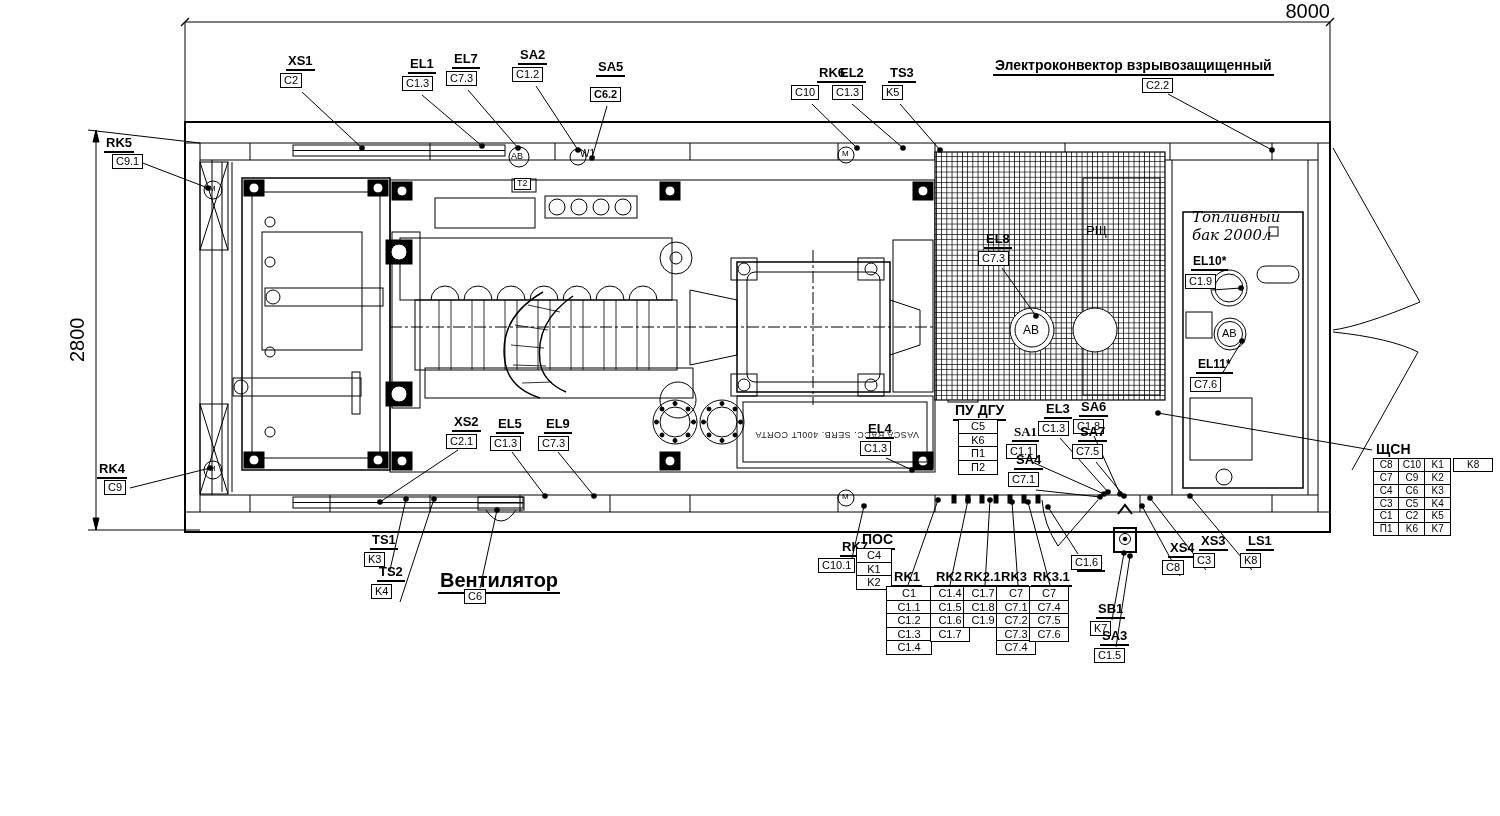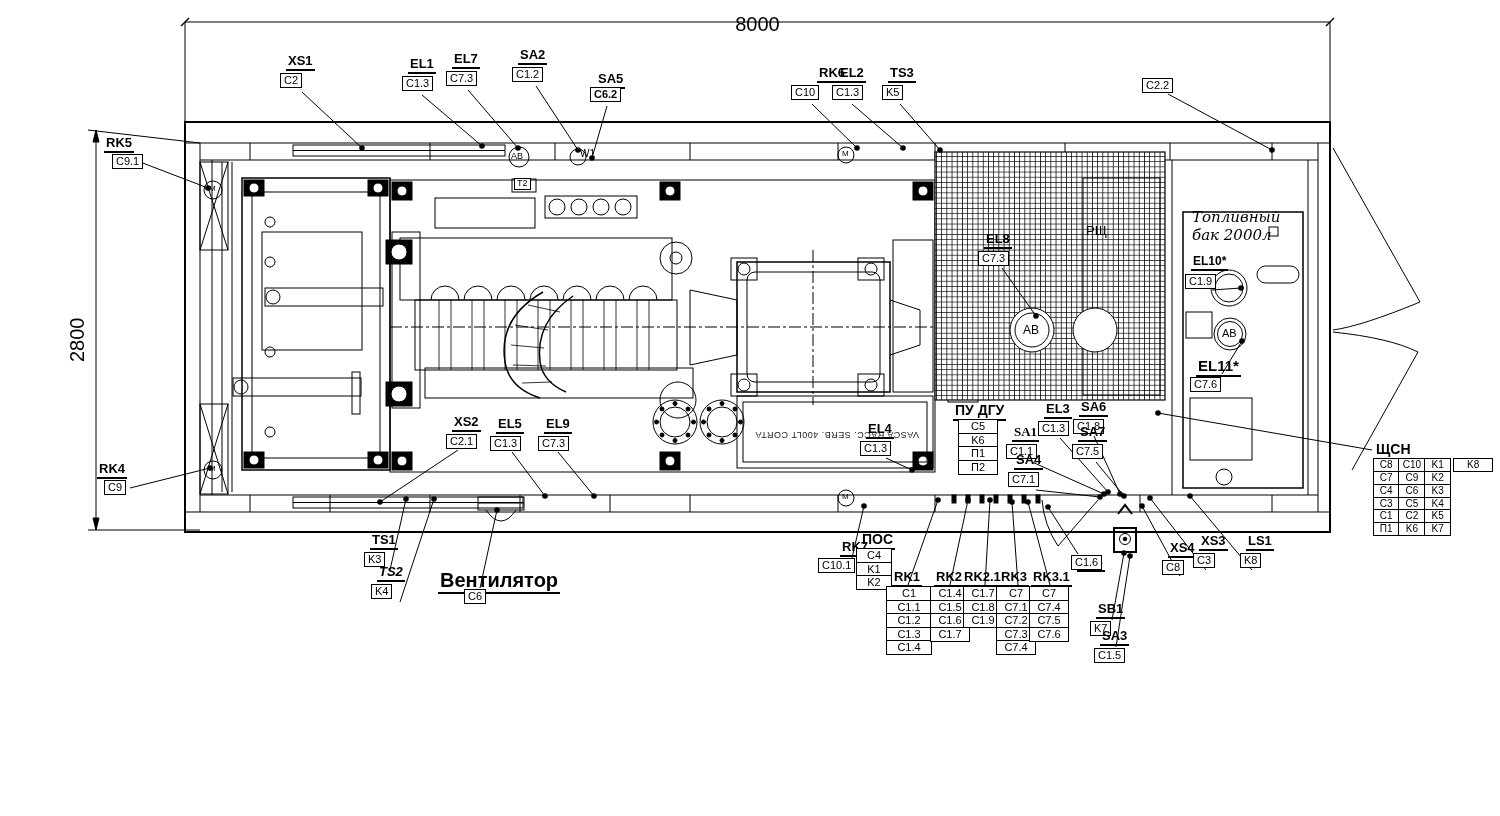--- a/index.html
+++ b/index.html
@@ -344,38 +344,39 @@
         <line x1="1018" y1="585" x2="1012" y2="502" stroke="#000" stroke-width="1"></line>
         <circle cx="1012" cy="502" r="2.8" fill="#000"></circle>
         <line x1="1050" y1="585" x2="1028" y2="502" stroke="#000" stroke-width="1"></line>
         <circle cx="1028" cy="502" r="2.8" fill="#000"></circle>
         <line x1="1372" y1="450" x2="1158" y2="413" stroke="#000" stroke-width="1"></line>
         <circle cx="1158" cy="413" r="2.8" fill="#000"></circle>
       </g>
   </svg>
 
   <div id="layer-html">
-    <div class="dimw" style="left:185px;top:13px;width:1145px;">8000</div>
+    <div class="dimw" style="left:185px;top:0;width:1145px;text-align:right;">8000</div>
     <div class="dimh" style="left:66px;top:362px;">2800</div>
   <div class="callout-name" style="left: 286px; top: 54px;">XS1</div>
       <div class="callout-box" style="left: 280px; top: 73px;">C2</div>
       <div class="callout-name" style="left: 408px; top: 57px;">EL1</div>
       <div class="callout-box" style="left: 402px; top: 76px;">C1.3</div>
       <div class="callout-name" style="left: 452px; top: 52px;">EL7</div>
       <div class="callout-box" style="left: 446px; top: 71px;">C7.3</div>
       <div class="callout-name" style="left: 518px; top: 48px;">SA2</div>
       <div class="callout-box" style="left: 512px; top: 67px;">C1.2</div>
-      <div class="callout-name" style="left: 596px; top: 60px; margin-top: 12px;">SA5</div>
+      <div class="callout-name" style="left: 596px; top: 60px;">SA5</div>
       <div class="callout-box" style="left: 590px; top: 87px; font-weight: bold;">C6.2</div>
       <div class="callout-name" style="left: 797px; top: 66px; margin-left: 20px;">RK6</div>
       <div class="callout-box" style="left: 791px; top: 85px;">C10</div>
       <div class="callout-name" style="left: 838px; top: 66px; text-align: right;">EL2</div>
       <div class="callout-box" style="left: 832px; top: 85px;">C1.3</div>
       <div class="callout-name" style="left: 888px; top: 66px;">TS3</div>
       <div class="callout-box" style="left: 882px; top: 85px;">K5</div>
+      <div class="callout-name" style="left: 993px; top: 58px; font-size: 14px;">Электроконвектор взрывозащищенный</div>
       <div class="callout-box" style="left: 1142px; top: 78px;">C2.2</div>
       <div class="callout-name" style="left: 104px; top: 136px;">RK5</div>
       <div class="callout-box" style="left: 112px; top: 154px;">C9.1</div>
       <div class="callout-name" style="left: 97px; top: 462px;">RK4</div>
       <div class="callout-box" style="left: 104px; top: 480px;">C9</div>
       <div class="callout-name" style="left: 452px; top: 415px;">XS2</div>
       <div class="callout-box" style="left: 446px; top: 434px;">C2.1</div>
       <div class="callout-name" style="left: 496px; top: 417px;">EL5</div>
       <div class="callout-box" style="left: 490px; top: 436px;">C1.3</div>
       <div class="callout-name" style="left: 544px; top: 417px;">EL9</div>
@@ -389,25 +390,25 @@
       <div class="callout-name" style="left: 1079px; top: 400px;">SA6</div>
       <div class="callout-box" style="left: 1073px; top: 419px;">C1.8</div>
       <div class="callout-name" style="left: 1012px; top: 425px; font-family: Liberation Serif, serif;">SA1</div>
       <div class="callout-box" style="left: 1006px; top: 444px;">C1.1</div>
       <div class="callout-name" style="left: 1078px; top: 425px;">SA7</div>
       <div class="callout-box" style="left: 1072px; top: 444px;">C7.5</div>
       <div class="callout-name" style="left: 1014px; top: 453px;">SA4</div>
       <div class="callout-box" style="left: 1008px; top: 472px;">C7.1</div>
       <div class="callout-name" style="left: 1191px; top: 255px; font-size: 12px;">EL10*</div>
       <div class="callout-box" style="left: 1185px; top: 274px;">C1.9</div>
-      <div class="callout-name" style="left: 1196px; top: 358px; font-size: 15px;">EL11*</div>
+      <div class="callout-name" style="left: 1196px; top: 358px; font-size: 12px;">EL11*</div>
       <div class="callout-box" style="left: 1190px; top: 377px;">C7.6</div>
       <div class="callout-name" style="left: 370px; top: 533px;">TS1</div>
       <div class="callout-box" style="left: 364px; top: 552px;">K3</div>
-      <div class="callout-name" style="left: 377px; top: 565px; font-style: italic;">TS2</div>
+      <div class="callout-name" style="left: 377px; top: 565px;">TS2</div>
       <div class="callout-box" style="left: 371px; top: 584px;">K4</div>
       <div class="callout-name" style="left: 438px; top: 570px; font-size: 20px;">Вентилятор</div>
       <div class="callout-box" style="left: 464px; top: 589px;">C6</div>
       <div class="callout-name" style="left: 828px; top: 540px; margin-left: 12px;">RK7</div>
       <div class="callout-box" style="left: 818px; top: 558px;">C10.1</div>
       <div class="callout-name" style="left: 1077px; top: 536px; margin-top: 19px;">EL6</div>
       <div class="callout-box" style="left: 1071px; top: 555px;">C1.6</div>
       <div class="callout-name" style="left: 1096px; top: 602px;">SB1</div>
       <div class="callout-box" style="left: 1090px; top: 621px;">K7</div>
       <div class="callout-name" style="left: 1100px; top: 629px;">SA3</div>

